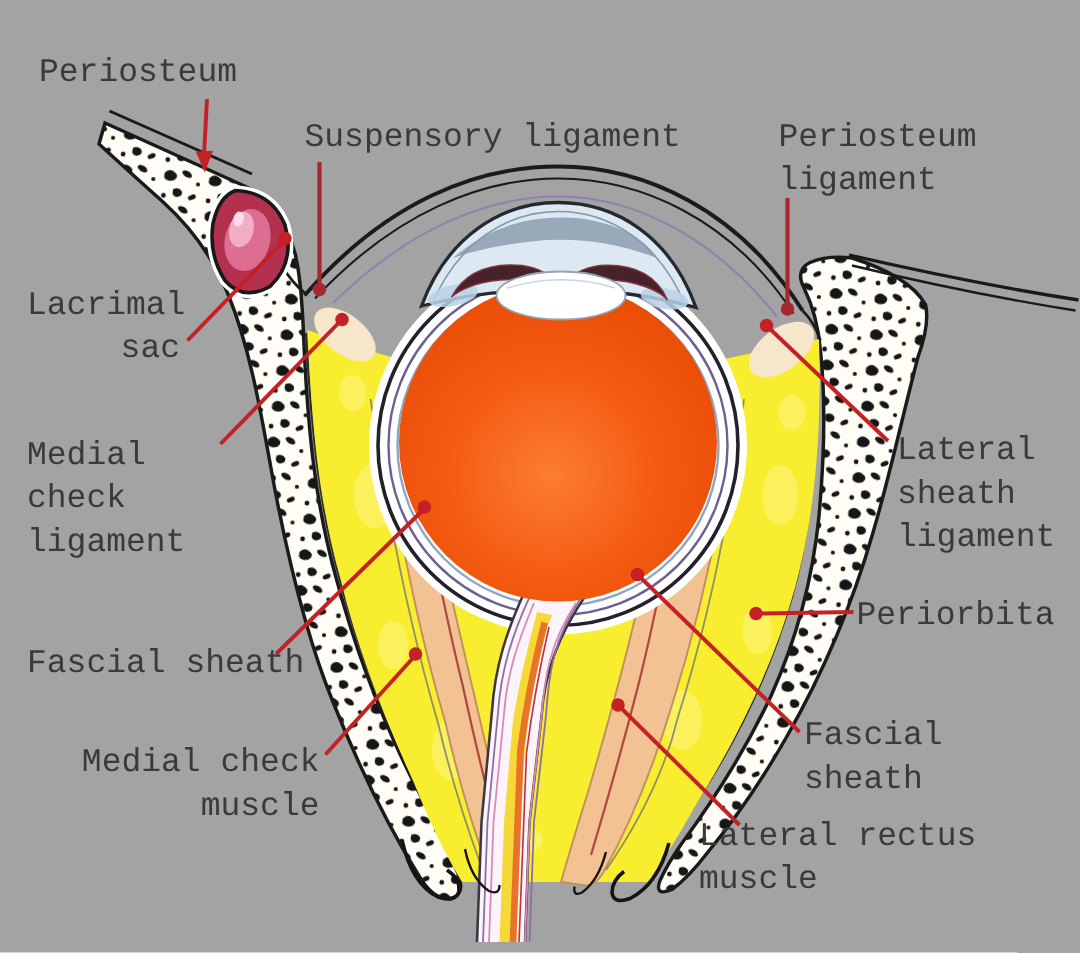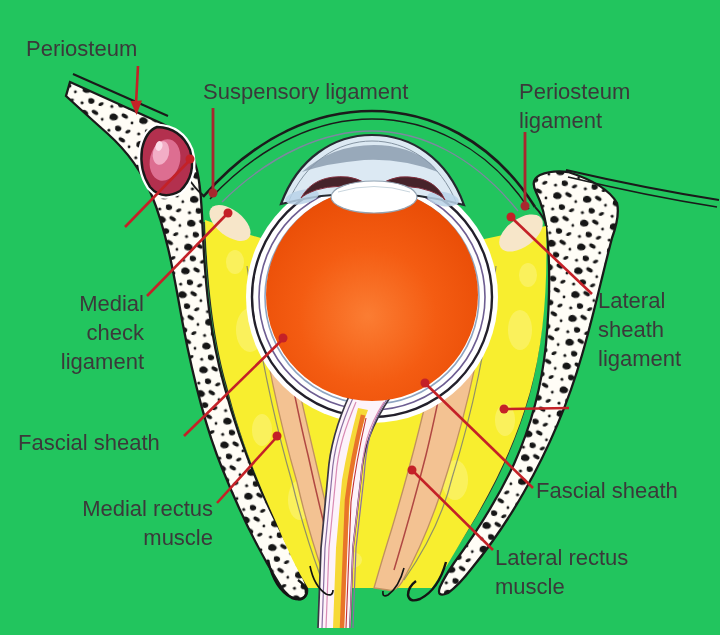--- a/index.html
+++ b/index.html
@@ -1,31 +1,31 @@
 <!DOCTYPE html>
 <html><head>
 <meta charset="utf-8">
 <style>
   html,body{margin:0;padding:0;background:#ffffff;}
-  #stage{position:relative;width:720px;height:635px;background:#22c55e;overflow:hidden;
-         font-family:Liberation Sans, sans-serif;}
+  #stage{position:relative;width:720px;height:635px;background:#a3a3a3;overflow:hidden;
+         font-family:Liberation Mono, monospace;}
   #stage svg{position:absolute;left:0;top:0;}
   .label{position:absolute;color:#3b393a;font-size:22px;line-height:29px;
          white-space:pre-line;letter-spacing:0px;}
   .lbl-periosteum{left:26px;top:34px;}
   .lbl-susp-med{left:203px;top:77px;}
   .lbl-susp-lat{left:519px;top:77px;}
   .lbl-lacrimal{left:18px;top:189px;width:102px;text-align:right;}
-  .lbl-med-check{left:18px;top:289px;width:126px;text-align:right;}
+  .lbl-med-check{left:18px;top:289px;width:126px;}
   .lbl-fascial-med{left:18px;top:428px;}
   .lbl-med-rectus{left:38px;top:494px;width:175px;text-align:right;}
   .lbl-lat-check{left:598px;top:286px;}
   .lbl-periorbita{left:571px;top:396px;}
   .lbl-fascial-lat{left:536px;top:476px;}
-  .lbl-lat-rectus{left:495px;top:543px;}
+  .lbl-lat-rectus{left:466px;top:543px;}
 </style>
 </head>
 <body>
 
 <div id="stage">
 
 <svg width="720" height="635" viewBox="0 0 720 635">
   <defs>
     <pattern id="boneDots" width="30" height="24" patternUnits="userSpaceOnUse" patternTransform="rotate(7)">
       <g fill="#161616">
@@ -187,25 +187,28 @@
   <g fill="#a8272e">
     <circle cx="213" cy="193" r="4.5"></circle>
     <circle cx="525" cy="206" r="4.5"></circle>
   </g>
 </svg>
 
   <div class="label lbl-periosteum">Periosteum</div>
   <div class="label lbl-susp-med">Suspensory ligament</div>
   <div class="label lbl-susp-lat">Periosteum
 ligament</div>
+  <div class="label lbl-lacrimal">Lacrimal
+sac</div>
   <div class="label lbl-med-check">Medial
 check
 ligament</div>
   <div class="label lbl-fascial-med">Fascial sheath</div>
-  <div class="label lbl-med-rectus">Medial rectus
+  <div class="label lbl-med-rectus">Medial check
 muscle</div>
   <div class="label lbl-lat-check">Lateral
 sheath
 ligament</div>
+  <div class="label lbl-periorbita">Periorbita</div>
   <div class="label lbl-fascial-lat">Fascial sheath</div>
   <div class="label lbl-lat-rectus">Lateral rectus
 muscle</div>
 </div>
 
 </body></html>

